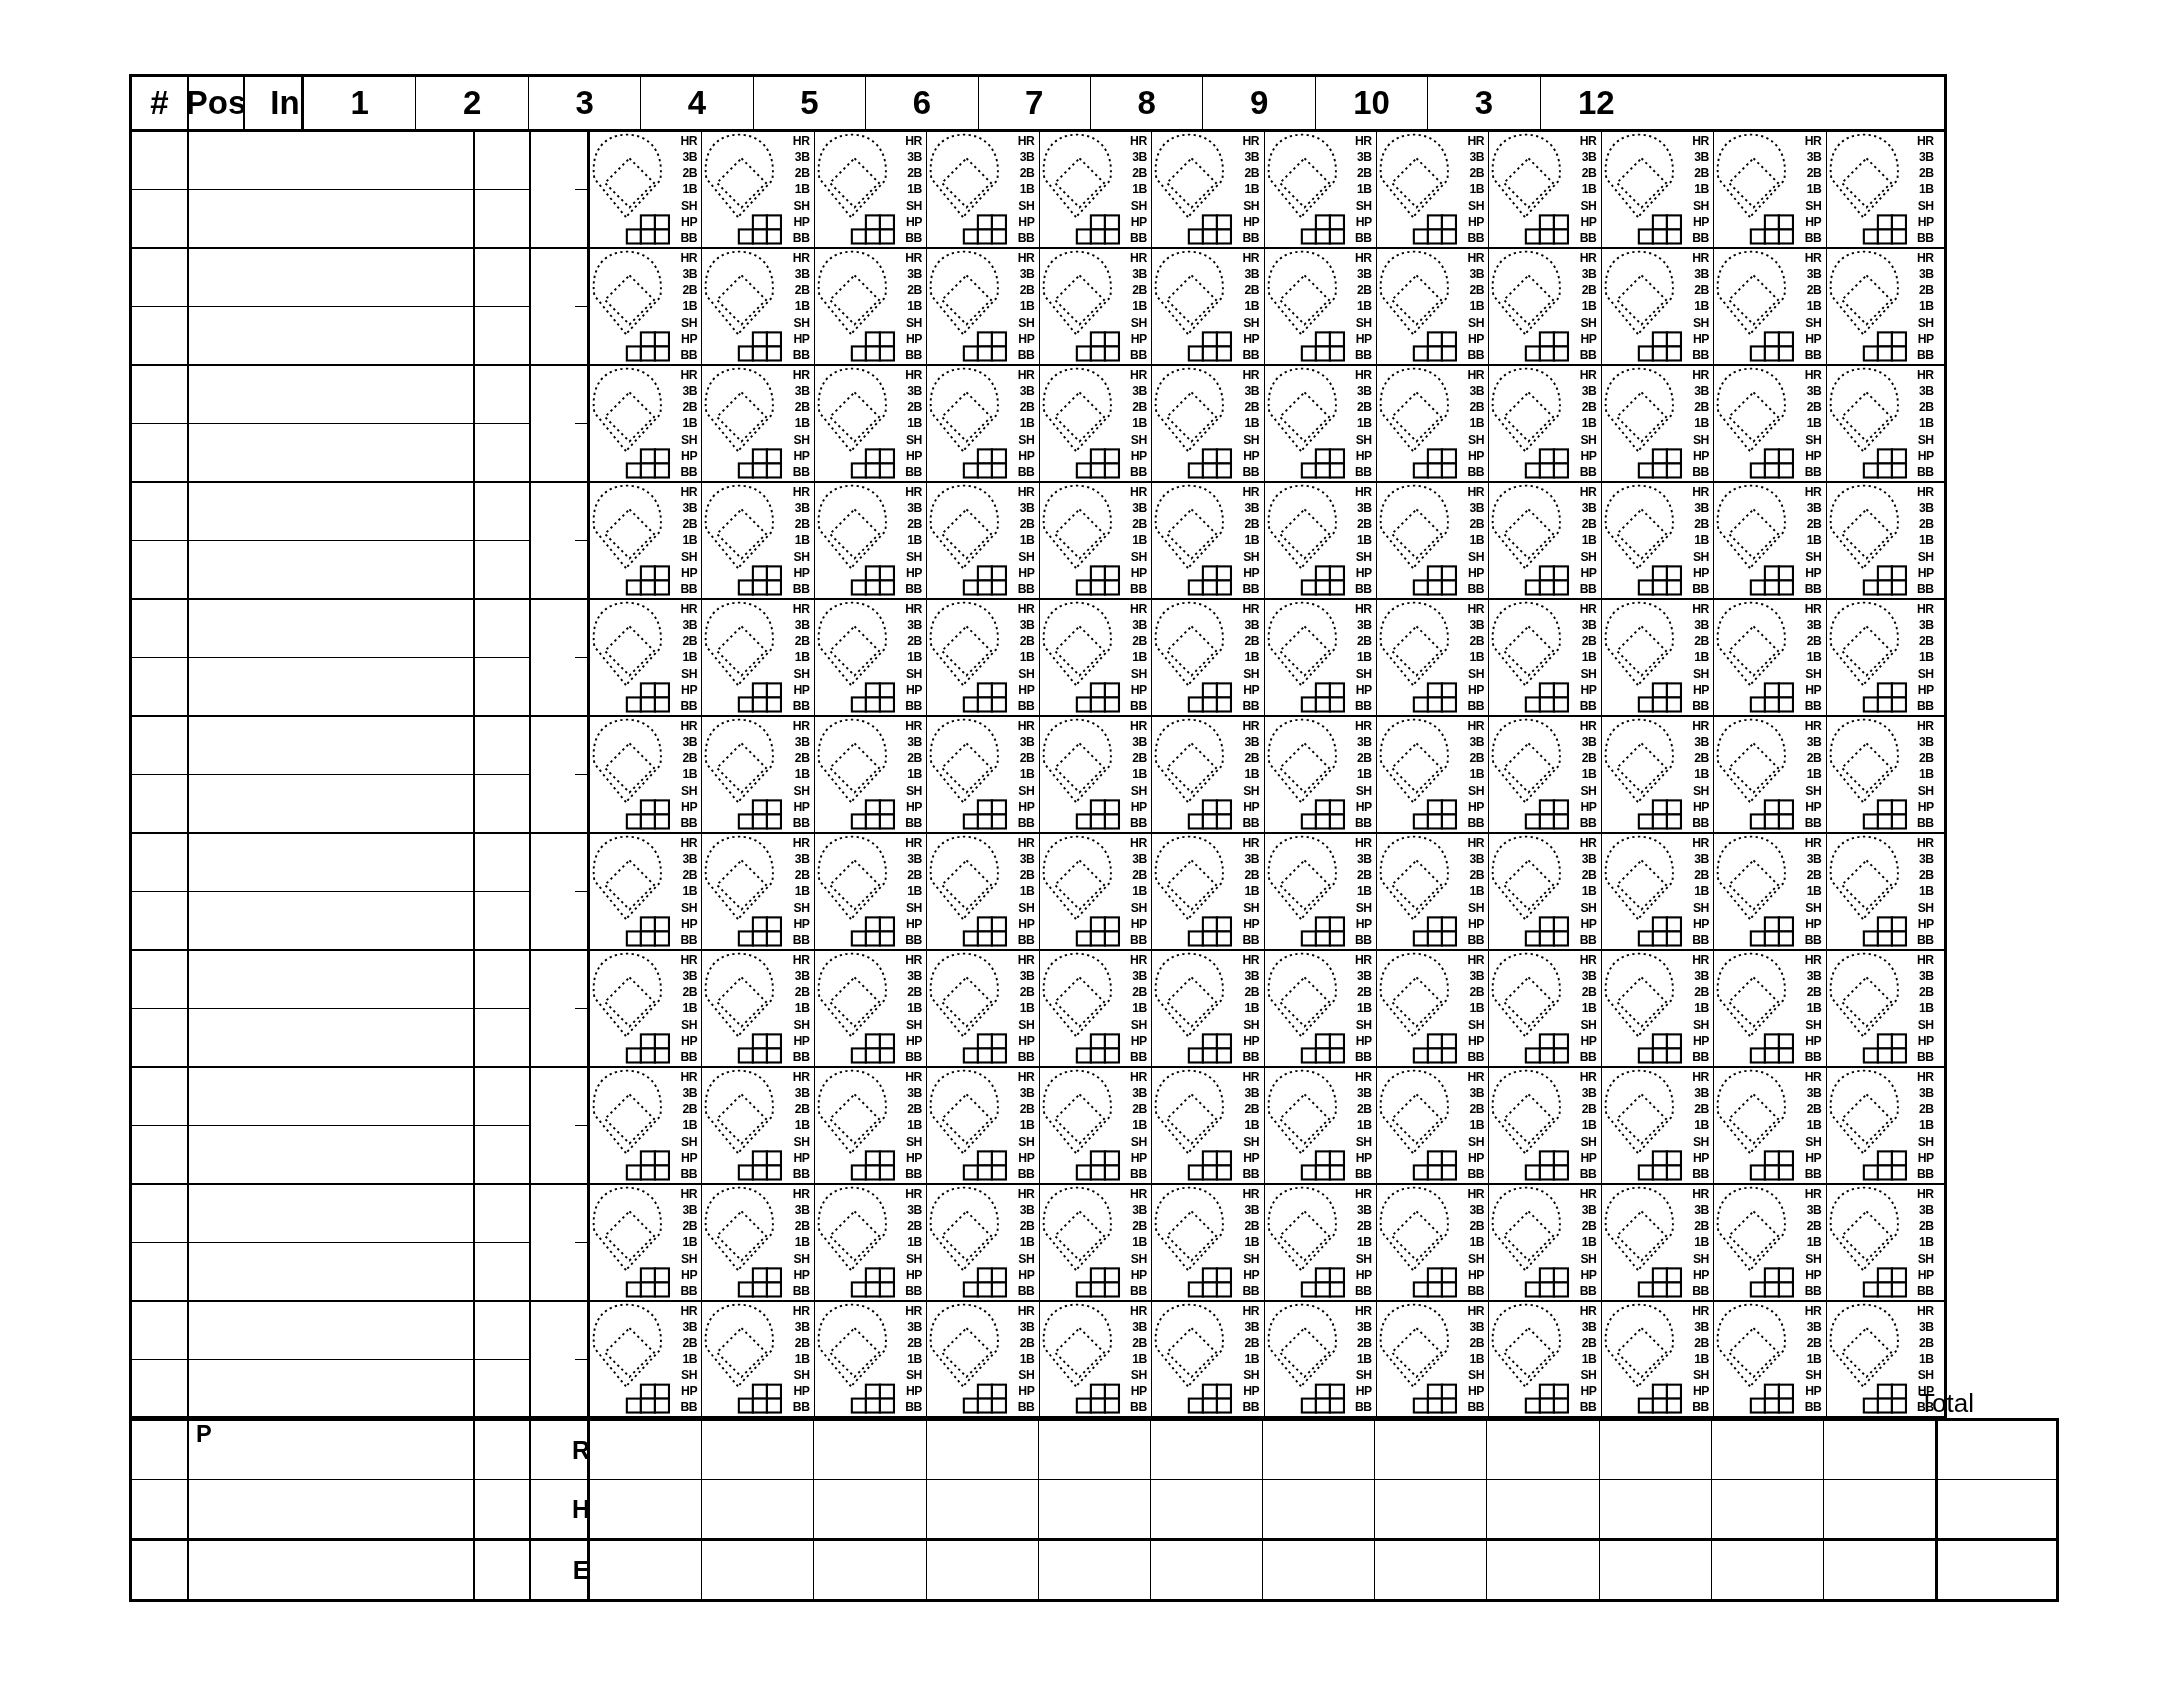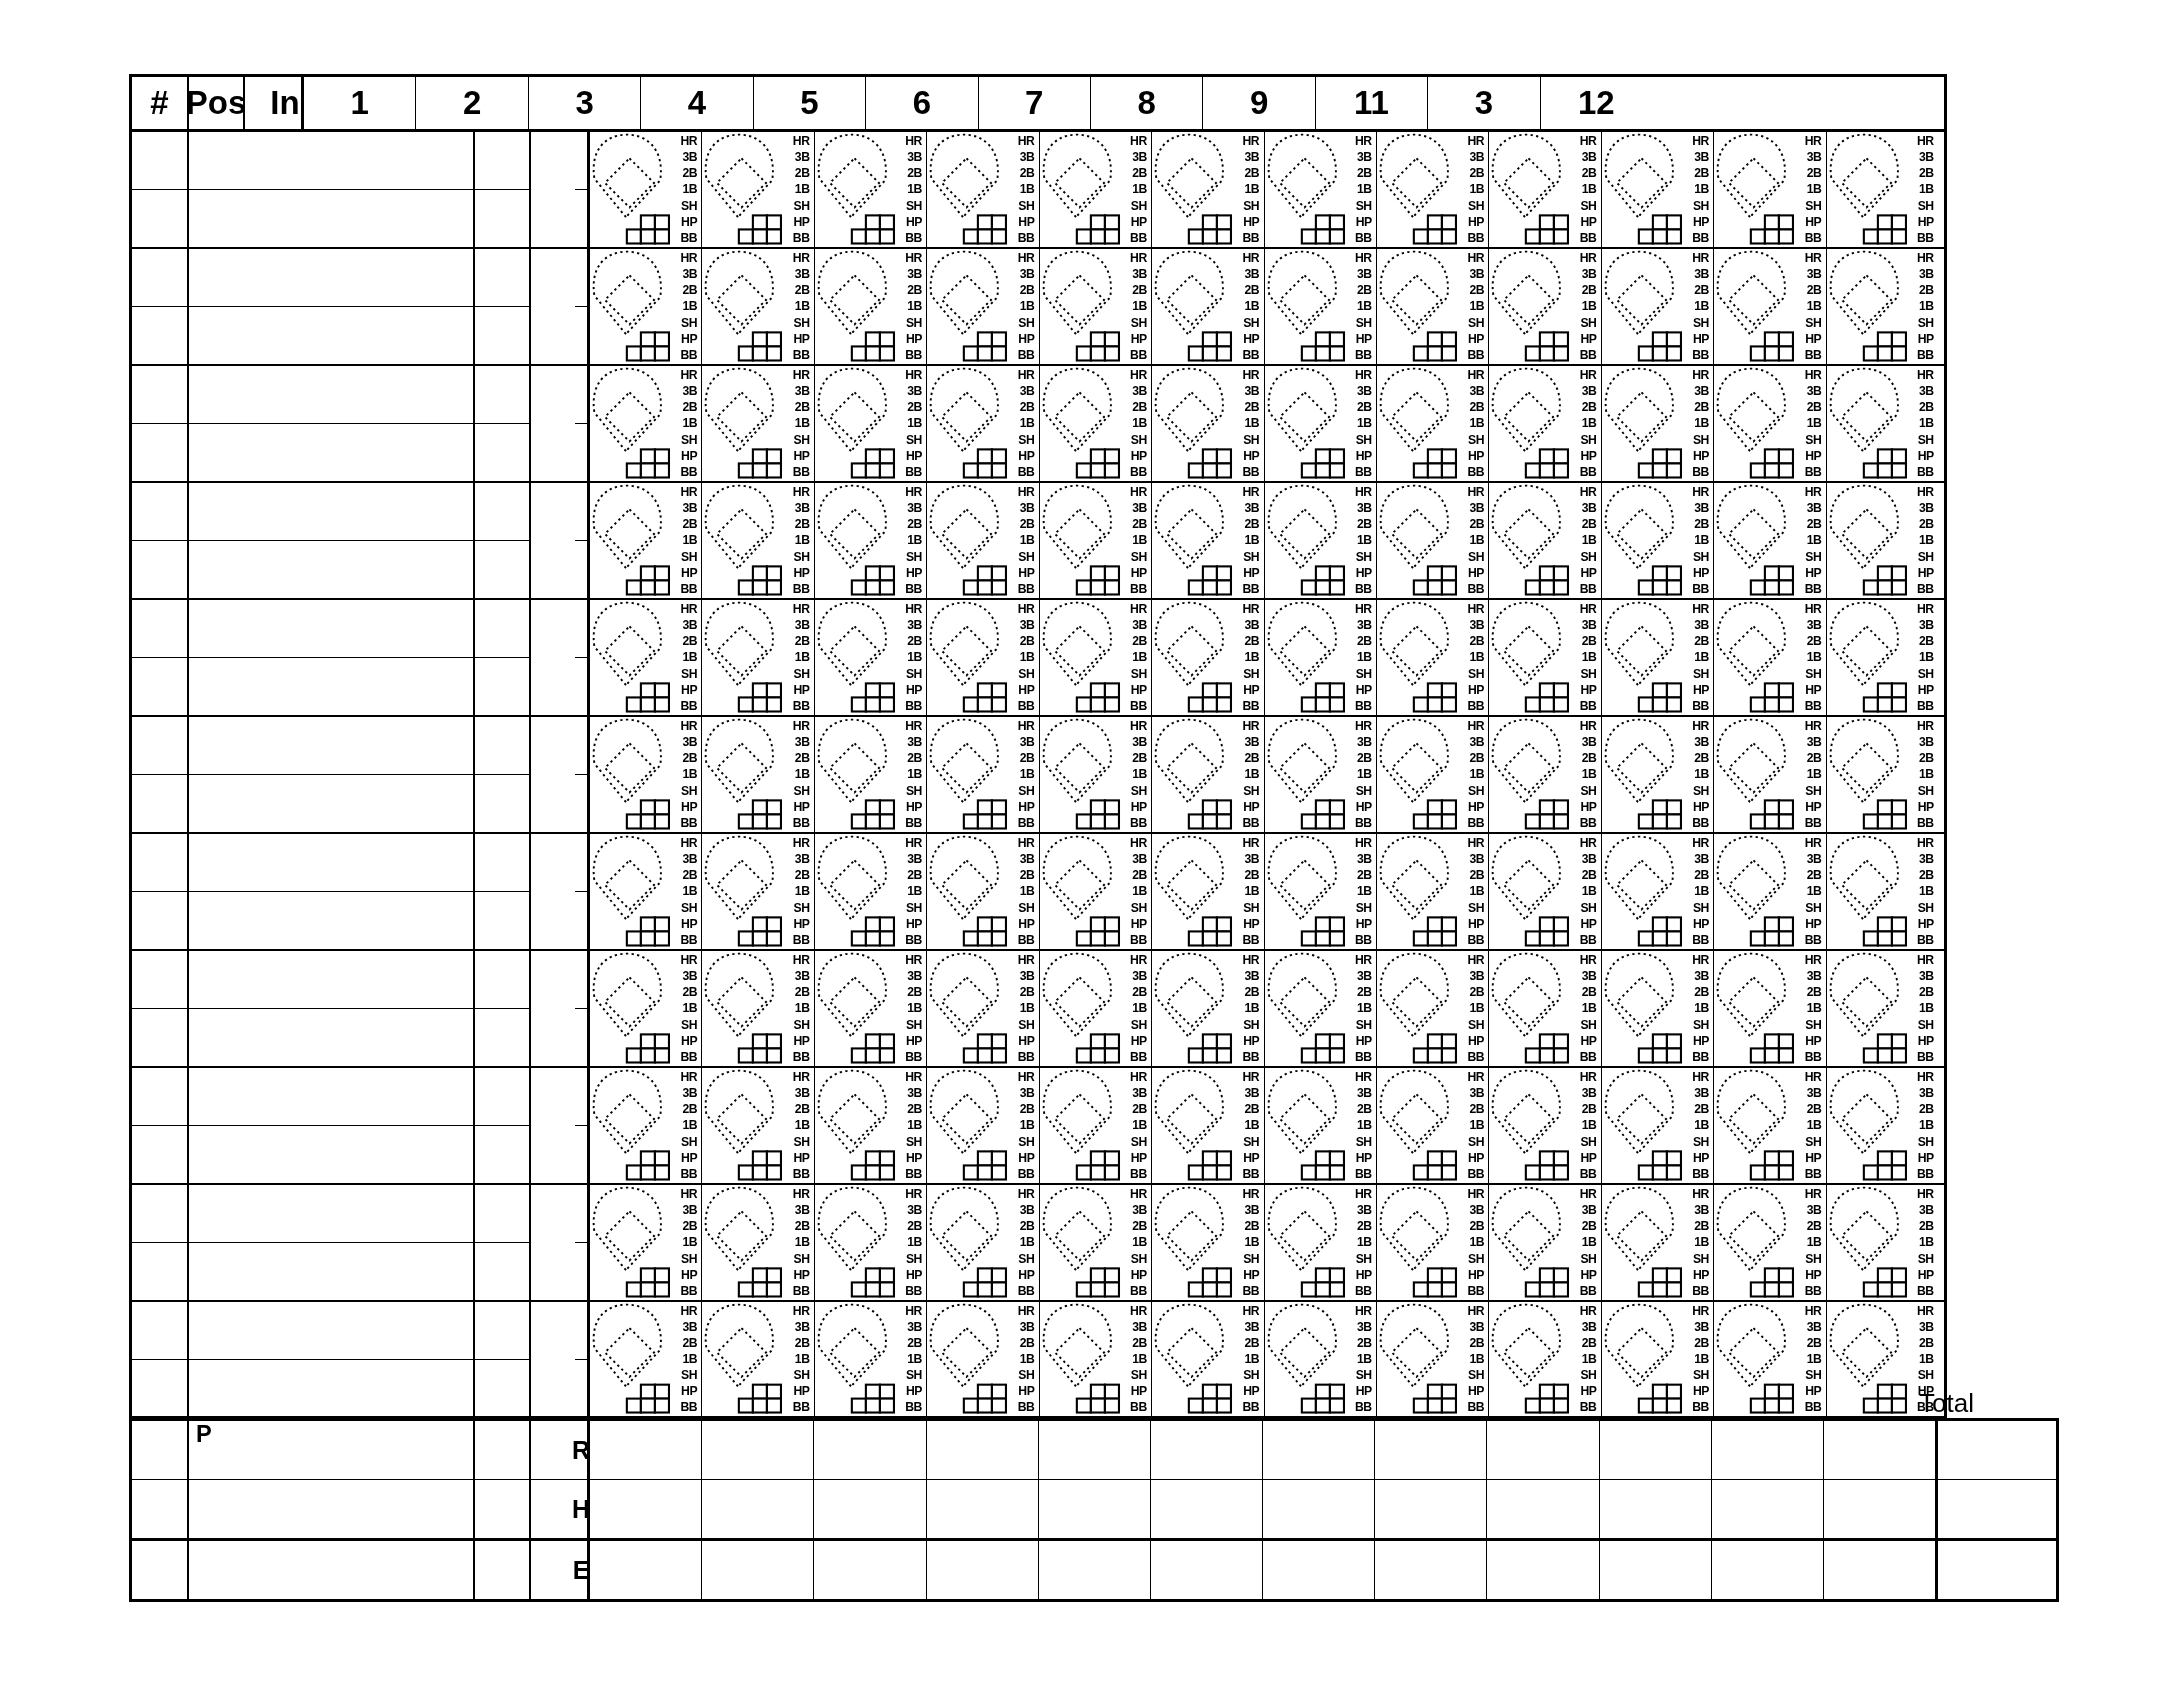--- a/index.html
+++ b/index.html
@@ -68,21 +68,21 @@
       <div class="strip">
         <div class="hcell">1</div>
         <div class="hcell">2</div>
         <div class="hcell">3</div>
         <div class="hcell">4</div>
         <div class="hcell">5</div>
         <div class="hcell">6</div>
         <div class="hcell">7</div>
         <div class="hcell">8</div>
         <div class="hcell">9</div>
-        <div class="hcell">11</div>
+        <div class="hcell">10</div>
         <div class="hcell">3</div>
         <div class="hcell">12</div>
       </div>
     </div>
 
     <div id="grid-body">
     <div class="main-row">
       <div class="lcell c-num">
         <div class="half"></div>
         <div class="half"></div>

